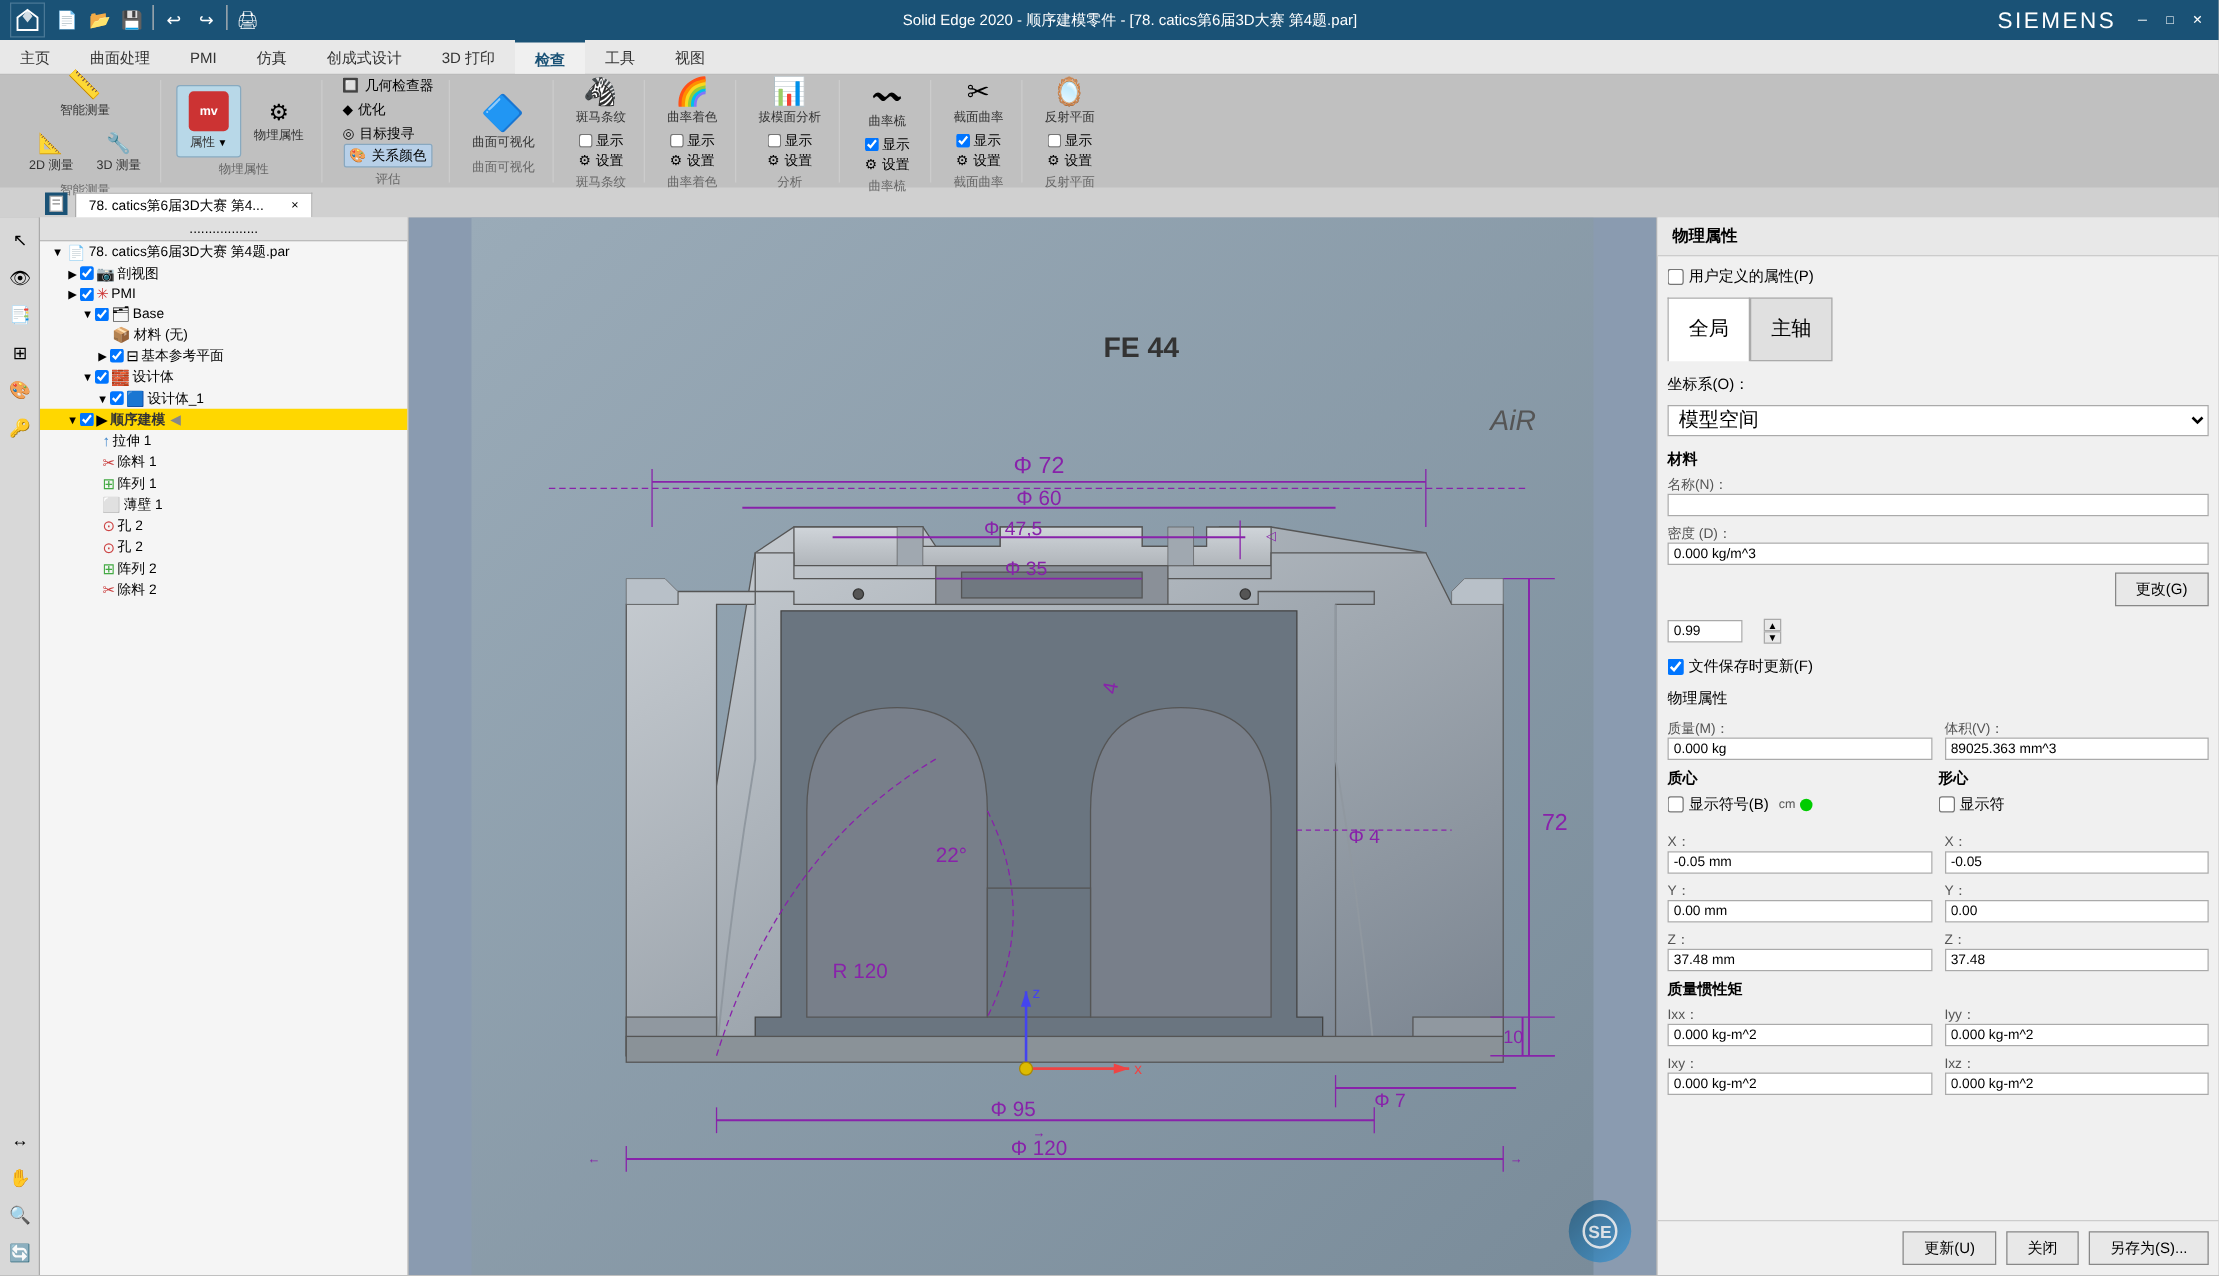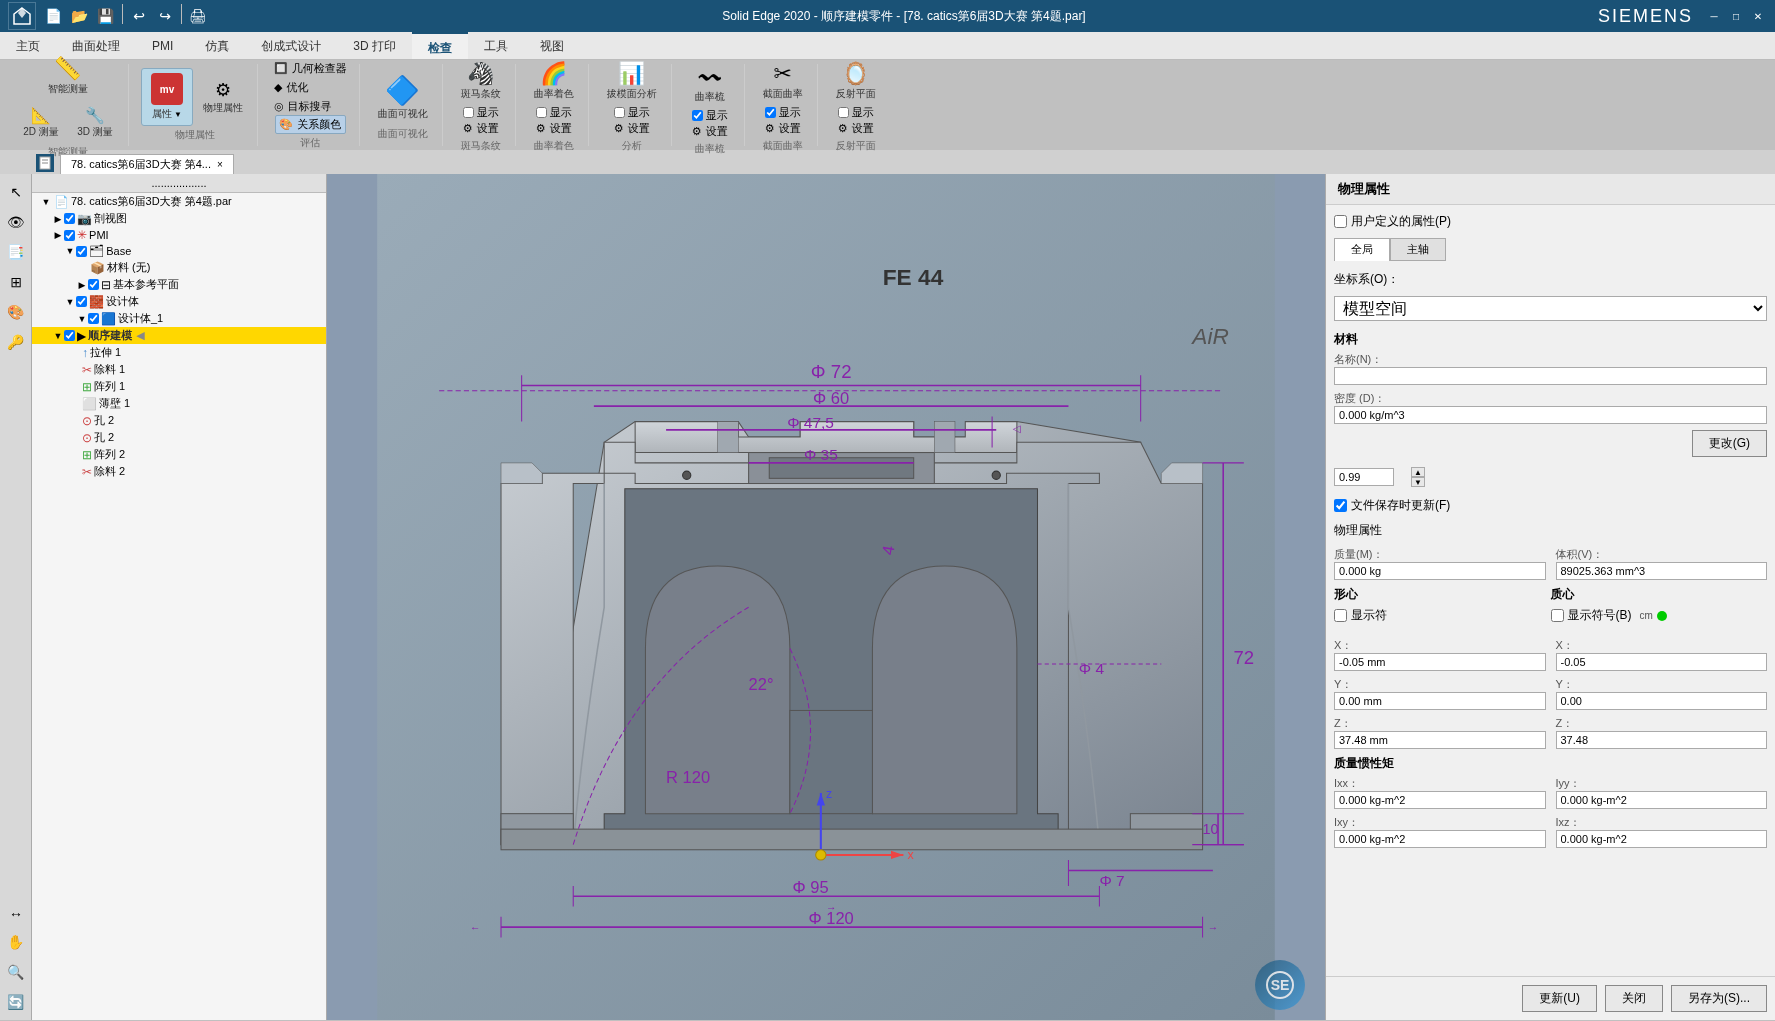--- a/index.html
+++ b/index.html
@@ -96,21 +96,21 @@
     }
     .doc-tab {
       background: #e8e8e8;
       border: 1px solid #aaa;
       border-bottom: none;
       padding: 2px 10px;
       font-size: 11px;
       cursor: pointer;
       display: flex;
       align-items: center;
-      gap: 6px;
+      gap: 22px;
     }
     .doc-tab.active { background: #ffffff; }
     .doc-tab .close-btn { font-size: 10px; cursor: pointer; }
 
     
     #main {
       display: flex;
       height: calc(1021px - 32px - 119px - 24px);
       background: #c0c0c0;
     }
@@ -200,24 +200,24 @@
       flex: 1;
       padding: 8px;
       overflow-y: auto;
     }
     .physics-tabs {
       display: flex;
       gap: 0;
       margin-bottom: 10px;
     }
     .physics-tab {
-      padding: 3px 16px;
+      padding: 14px 16px;
       border: 1px solid #aaa;
       cursor: pointer;
-      font-size: 11px;
+      font-size: 16px;
       background: #e0e0e0;
     }
     .physics-tab.active {
       background: #ffffff;
       border-bottom: none;
     }
     .physics-row {
       display: flex;
       align-items: center;
       margin-bottom: 8px;
@@ -901,33 +901,33 @@
         <div class="physics-col">
           <div class="field-row">
             <label>体积(V)：</label>
             <input type="text" value="89025.363 mm^3" style="">
           </div>
         </div>
       </div>
 
       <div style="display:flex;margin-bottom:6px;">
         <div style="flex:1;">
-          <div class="physics-section-title">形心</div>
-          <div class="checkbox-row">
-            <input type="checkbox" style="">
-            <span>显示符</span>
-          </div>
-        </div>
-        <div style="flex:1;">
           <div class="physics-section-title">质心</div>
           <div class="checkbox-row">
             <input type="checkbox" style="">
             <span>显示符号(B)</span>
             <span style="margin-left:4px;font-size:10px;color:#555;">cm</span>
             <div class="cm-dot"></div>
+          </div>
+        </div>
+        <div style="flex:1;">
+          <div class="physics-section-title">形心</div>
+          <div class="checkbox-row">
+            <input type="checkbox" style="">
+            <span>显示符</span>
           </div>
         </div>
       </div>
 
       <div class="physics-cols">
         <div class="physics-col">
           <div class="field-row">
             <label>X：</label>
             <input type="text" value="-0.05 mm" style="">
           </div>

